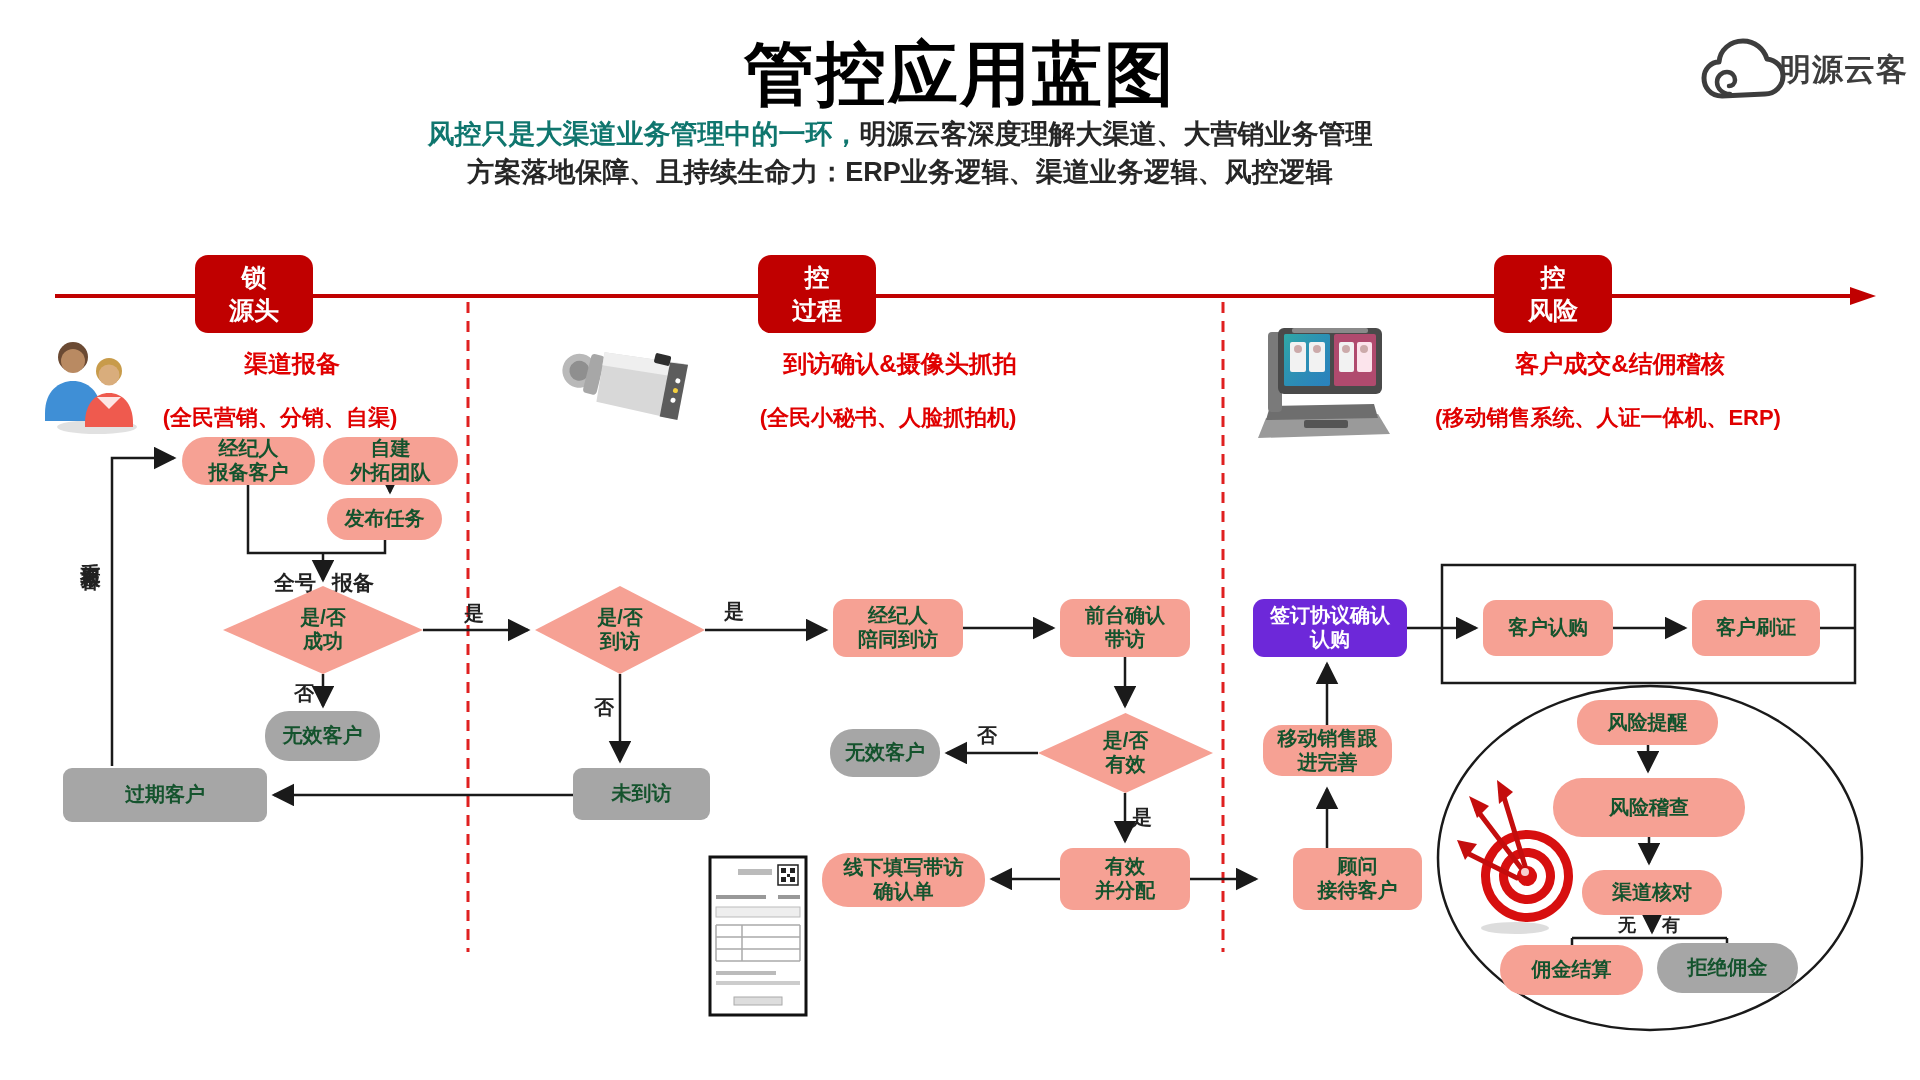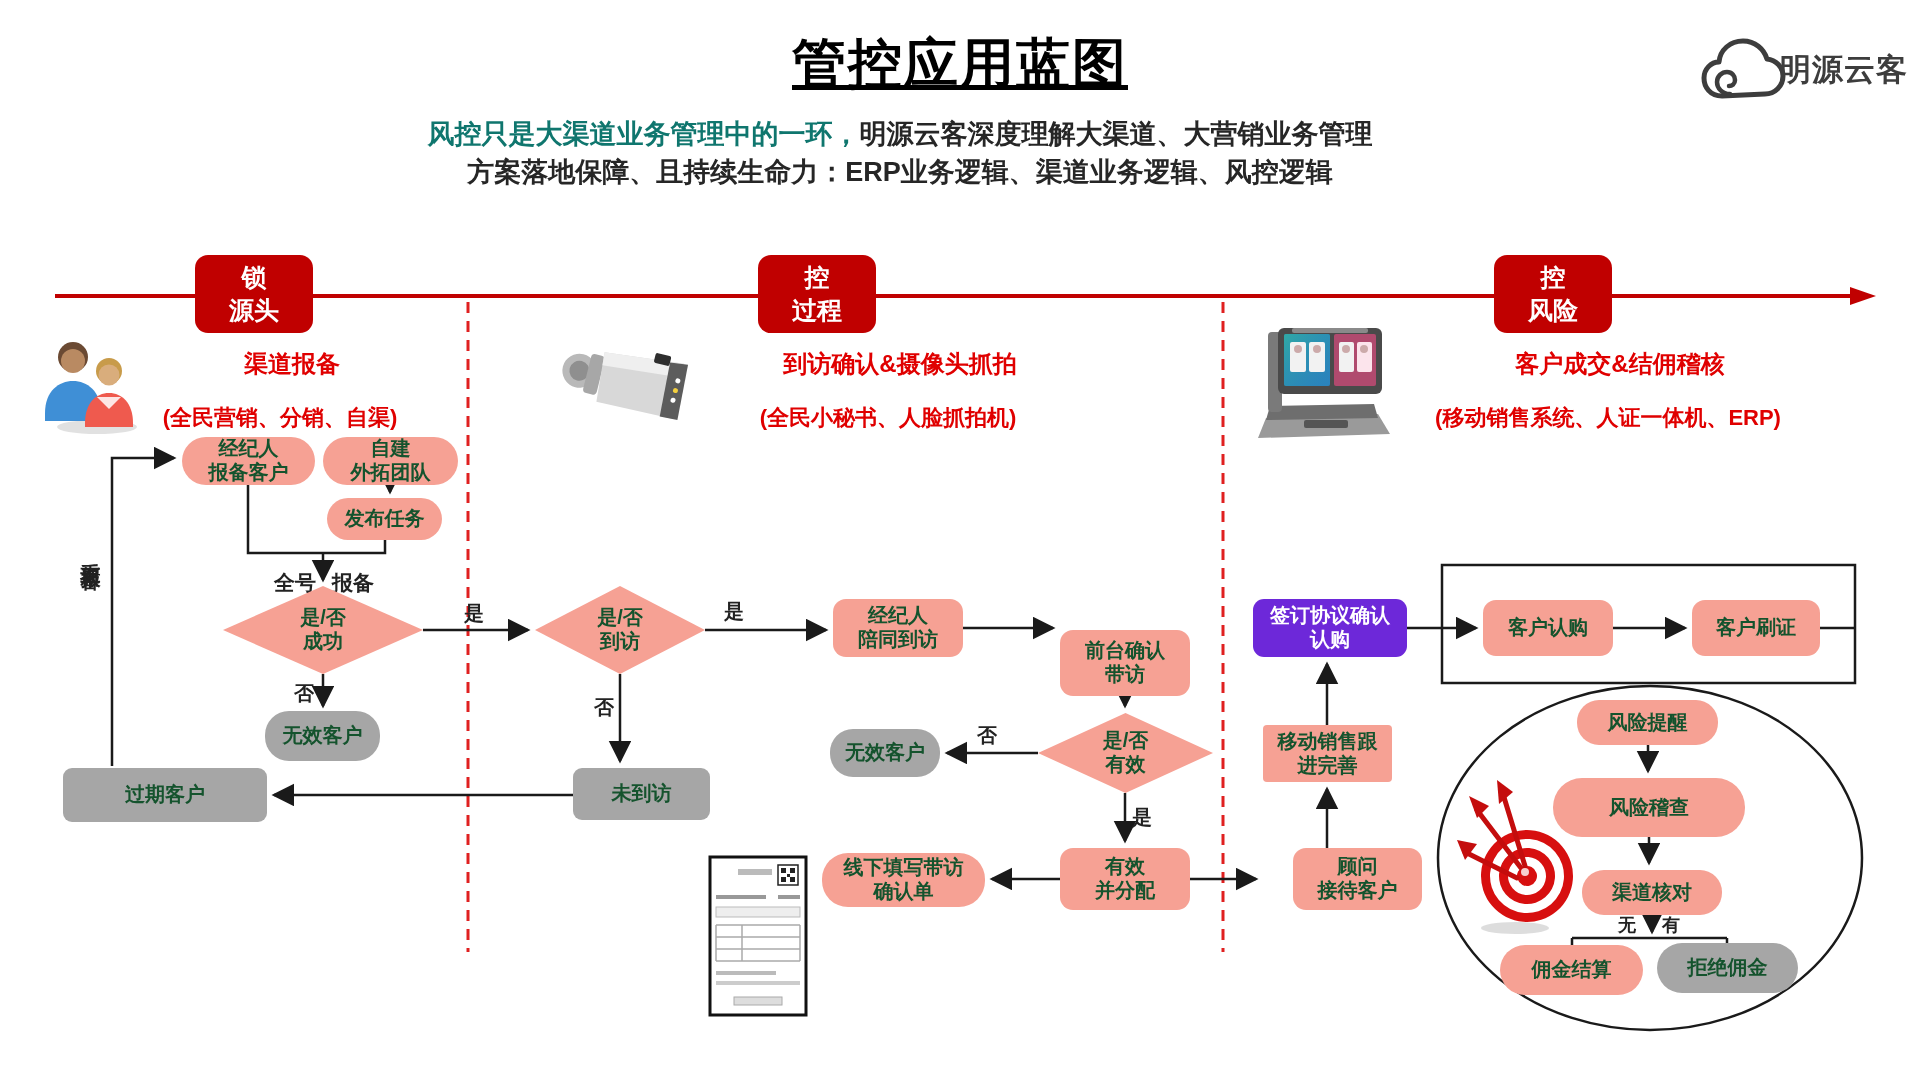--- a/index.html
+++ b/index.html
@@ -1,19 +1,19 @@
 <!DOCTYPE html>
 <html><head>
 <meta charset="utf-8">
 <style>
   html,body{margin:0;padding:0;background:#fff;}
   #stage{position:relative;width:1920px;height:1080px;background:#fff;overflow:hidden;
          font-family:"Liberation Sans","DejaVu Sans",sans-serif;}
   .abs{position:absolute;}
-  #page-title{left:960px;top:28px;transform:translateX(-50%);font-size:54px;font-weight:900;color:#000;white-space:nowrap;letter-spacing:2px;text-decoration:underline;}
+  #page-title{left:960px;top:28px;transform:translateX(-50%);font-size:70px;font-weight:900;color:#000;white-space:nowrap;letter-spacing:2px;}
   .subline{left:900px;transform:translateX(-50%);white-space:nowrap;font-size:27px;color:#262626;font-weight:600;}
   .subline .hl{color:#0f766e;font-weight:800;}
   #logo{left:1700px;top:26px;width:215px;height:88px;display:flex;align-items:center;}
   #logo .logo-text{font-size:31px;font-weight:800;color:#3d3d3d;letter-spacing:1px;margin-left:-6px;}
   .badge{background:#C00000;color:#fff;border-radius:13px;display:flex;flex-direction:column;
          align-items:center;justify-content:center;font-weight:800;font-size:25px;line-height:1.32;z-index:3;}
   .sec-title{transform:translateX(-50%);color:#E00000;font-weight:700;font-size:24px;white-space:nowrap;z-index:2;margin-left:12px;}
   .sec-sub{transform:translateX(-50%);color:#E00000;font-weight:800;font-size:22px;white-space:nowrap;z-index:2;margin-top:23px;}
   .node{display:flex;align-items:center;justify-content:center;text-align:center;font-weight:700;
         color:#14532d;font-size:20px;line-height:1.18;white-space:pre-line;z-index:2;}
@@ -188,21 +188,21 @@
   <div class="abs vlbl" style="left:78px;top:546px;height:120px;">重新报备</div>
   <div class="abs lbl" style="left:464px;top:600px;">是</div>
 
   <div class="abs node diamond" style="left:535px;top:586px;width:170px;height:88px;">是/否
 到访</div>
   <div class="abs lbl" style="left:594px;top:694px;">否</div>
   <div class="abs node gray" style="left:573px;top:768px;width:137px;height:52px;border-radius:9px;">未到访</div>
   <div class="abs lbl" style="left:724px;top:598px;">是</div>
   <div class="abs node salmon" style="left:833px;top:599px;width:130px;height:58px;border-radius:13px;">经纪人
 陪同到访</div>
-  <div class="abs node salmon" style="left:1060px;top:599px;width:130px;height:66px;border-radius:13px;margin-top:31px;">前台确认
+  <div class="abs node salmon" style="left:1060px;top:599px;width:130px;height:58px;border-radius:13px;">前台确认
 带访</div>
   <div class="abs node diamond" style="left:1038px;top:713px;width:175px;height:80px;">是/否
 有效</div>
   <div class="abs lbl" style="left:977px;top:722px;">否</div>
   <div class="abs node gray" style="left:830px;top:729px;width:110px;height:48px;border-radius:23px;">无效客户</div>
   <div class="abs lbl" style="left:1132px;top:804px;">是</div>
   <div class="abs node salmon" style="left:1060px;top:848px;width:130px;height:62px;border-radius:13px;">有效
 并分配</div>
   <div class="abs node salmon" style="left:822px;top:853px;width:163px;height:54px;border-radius:26px;">线下填写带访
 确认单</div>
@@ -232,21 +232,21 @@
         <line x1="34" y1="70" x2="34" y2="106"></line>
       </g>
       <rect x="8" y="116" width="60" height="4" fill="#bbb"></rect>
       <rect x="8" y="126" width="84" height="4" fill="#ccc"></rect>
       <rect x="26" y="142" width="48" height="8" fill="#ddd" stroke="#aaa" stroke-width="1"></rect>
     </svg>
   </div>
 
   <div class="abs node salmon" style="left:1263px;top:848px;width:129px;height:62px;border-radius:13px;margin-left:30px;">顾问
 接待客户</div>
-  <div class="abs node salmon" style="left:1263px;top:725px;width:129px;height:57px;border-radius:4px;">移动销售跟
+  <div class="abs node salmon" style="left:1263px;top:725px;width:129px;height:51px;border-radius:19px;">移动销售跟
 进完善</div>
 
   <div class="abs node darkred" style="left:1253px;top:599px;width:154px;height:58px;border-radius:11px;">签订协议确认
 认购</div>
   <div class="abs node salmon" style="left:1483px;top:600px;width:130px;height:56px;border-radius:13px;">客户认购</div>
   <div class="abs node salmon" style="left:1692px;top:600px;width:128px;height:56px;border-radius:13px;">客户刷证</div>
 
   <div class="abs node salmon" style="left:1577px;top:700px;width:141px;height:45px;border-radius:22px;">风险提醒</div>
   <div class="abs node salmon" style="left:1553px;top:778px;width:192px;height:59px;border-radius:29px;">风险稽查</div>
   <div class="abs node salmon" style="left:1582px;top:870px;width:140px;height:45px;border-radius:22px;">渠道核对</div>

